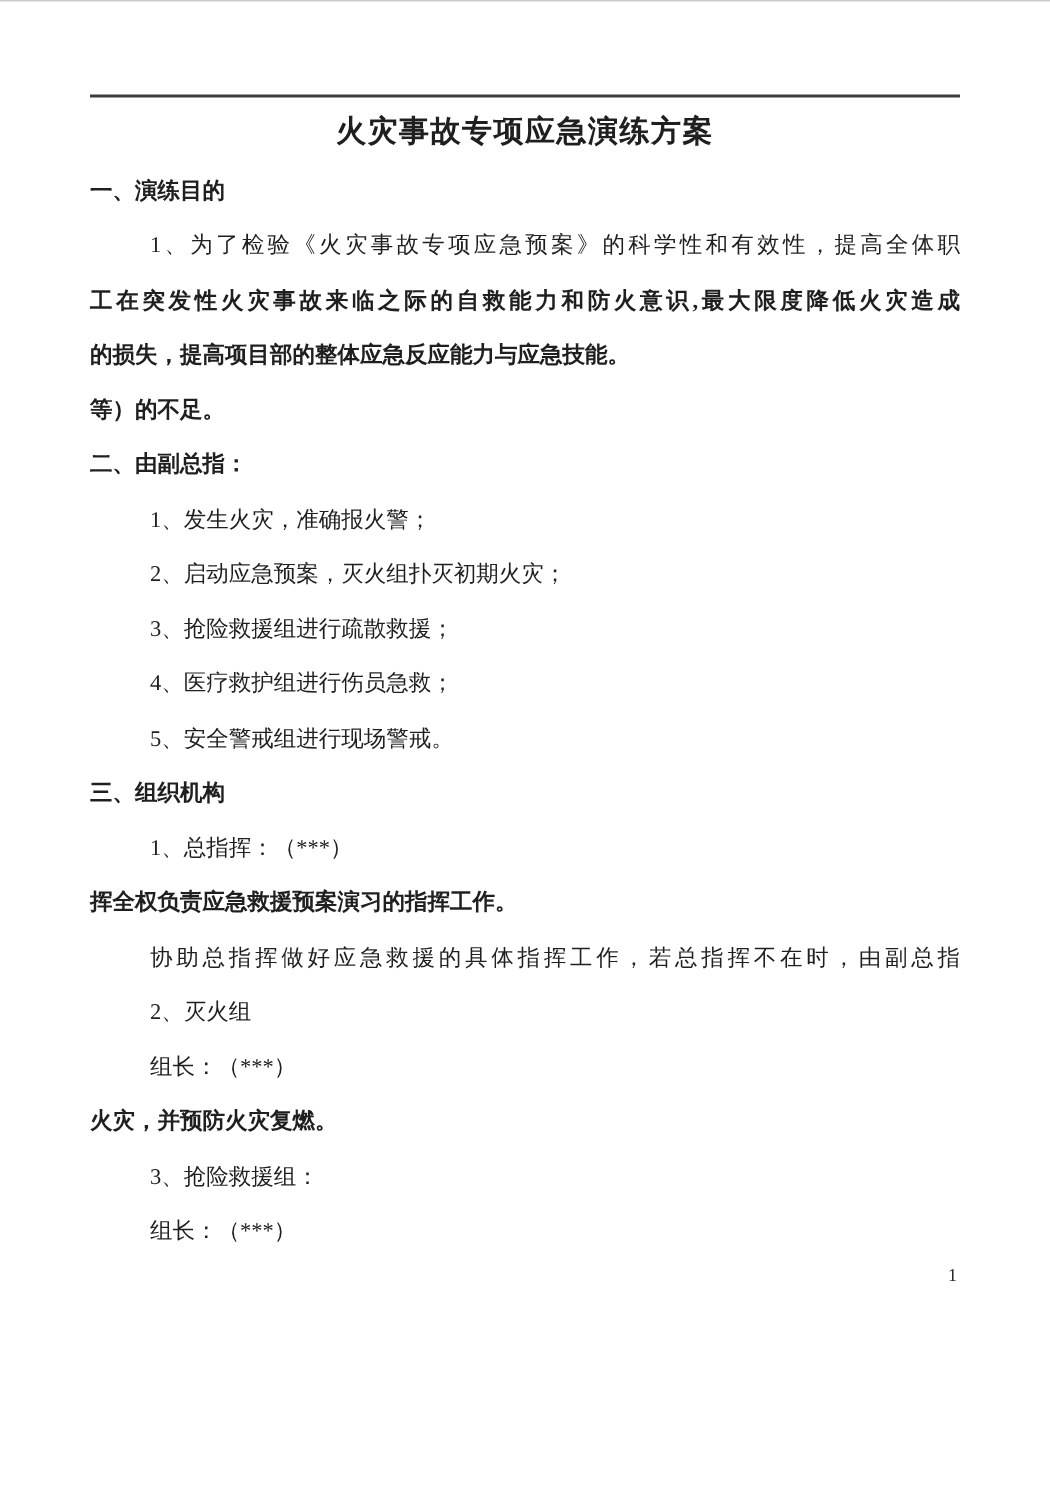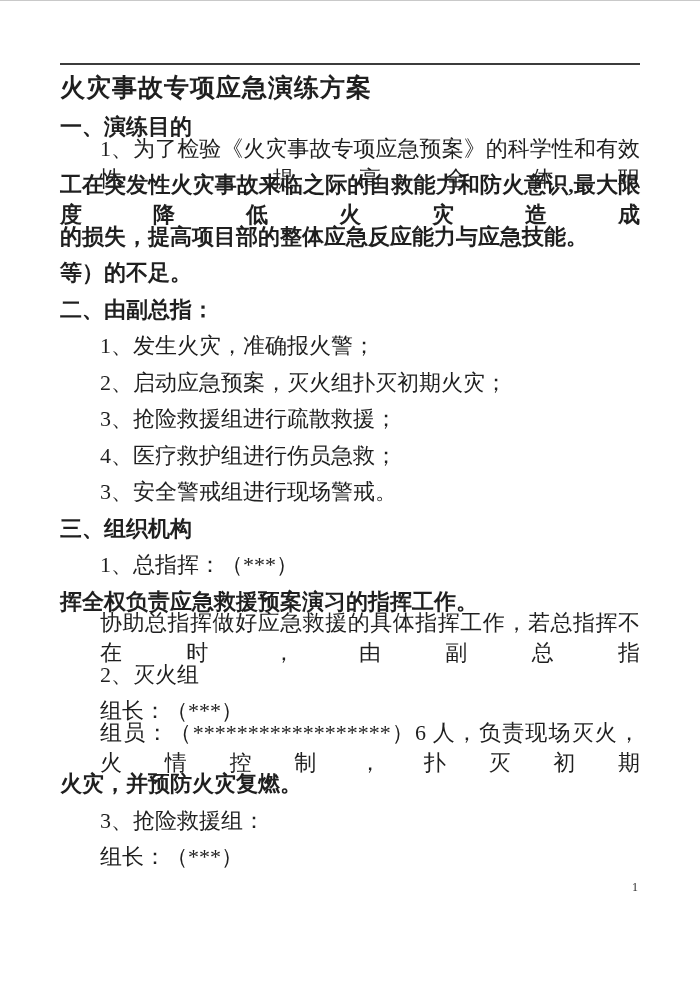--- a/index.html
+++ b/index.html
@@ -17,29 +17,29 @@
     border-top:1px solid #c9c9c9;
     box-sizing:border-box;
   }
   .header-rule{
     margin:62px 60px 0 60px;
     border-top:2px solid #3c3c3c;
     height:0;
   }
   .doc-title{
     margin:10px 60px 0 60px;
-    text-align:left;
-    font-size:25px;
+    text-align:center;
+    font-size:20px;
     line-height:26px;
     font-weight:700;
     letter-spacing:1px;
   }
   .doc-body{
     margin:8px 60px 0 60px;
-    font-size:22px;
+    font-size:15px;
   }
   .line{
     height:36.5px;
     display:flex;
     align-items:center;
     white-space:nowrap;
   }
   .line > span{display:block;width:100%;}
   .t-heading{font-weight:700;}
   .t-indent{padding-left:40px;}
@@ -88,43 +88,40 @@
       <div class="line t-indent">
         <span>2、启动应急预案，灭火组扑灭初期火灾；</span>
       </div>
       <div class="line t-indent">
         <span>3、抢险救援组进行疏散救援；</span>
       </div>
       <div class="line t-indent">
         <span>4、医疗救护组进行伤员急救；</span>
       </div>
       <div class="line t-indent">
-        <span>3、安全警戒组进行现场警戒。</span>
+        <span>5、安全警戒组进行现场警戒。</span>
       </div>
       <div class="line t-heading">
         <span>三、组织机构</span>
       </div>
       <div class="line t-indent">
         <span>1、总指挥：（***）</span>
       </div>
       <div class="line t-flush">
         <span>挥全权负责应急救援预案演习的指挥工作。</span>
       </div>
       <div class="line t-indent full">
         <span>协助总指挥做好应急救援的具体指挥工作，若总指挥不在时，由副总指</span>
       </div>
       <div class="line t-indent">
         <span>2、灭火组</span>
       </div>
       <div class="line t-indent">
         <span>组长：（***）</span>
       </div>
-      <div class="line t-indent full">
-        <span>组员：（******************）6 人，负责现场灭火，火情控制，扑灭初期</span>
-      </div>
       <div class="line t-flush">
         <span>火灾，并预防火灾复燃。</span>
       </div>
       <div class="line t-indent">
         <span>3、抢险救援组：</span>
       </div>
       <div class="line t-indent">
         <span>组长：（***）</span>
       </div>
     </div>

